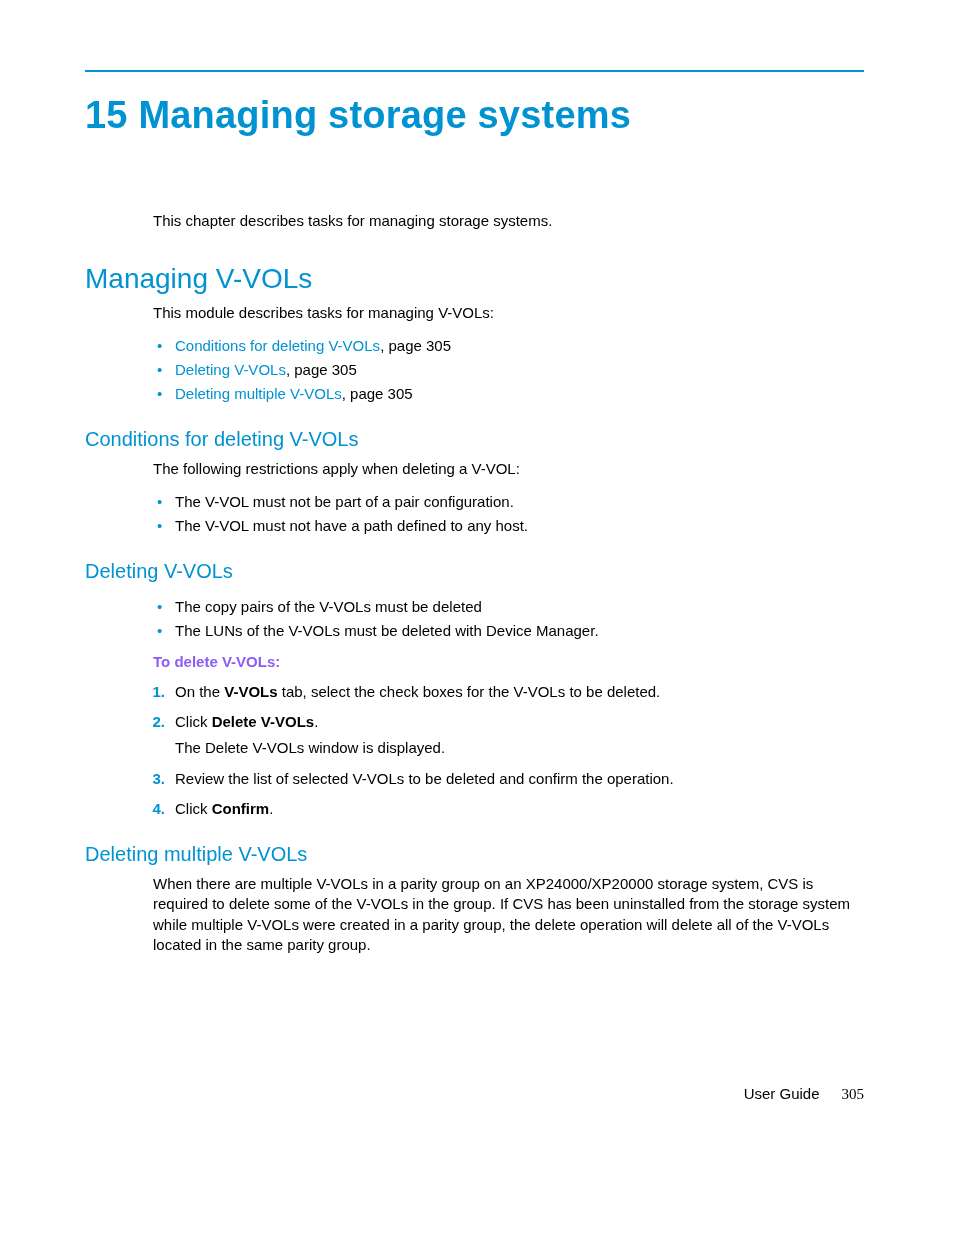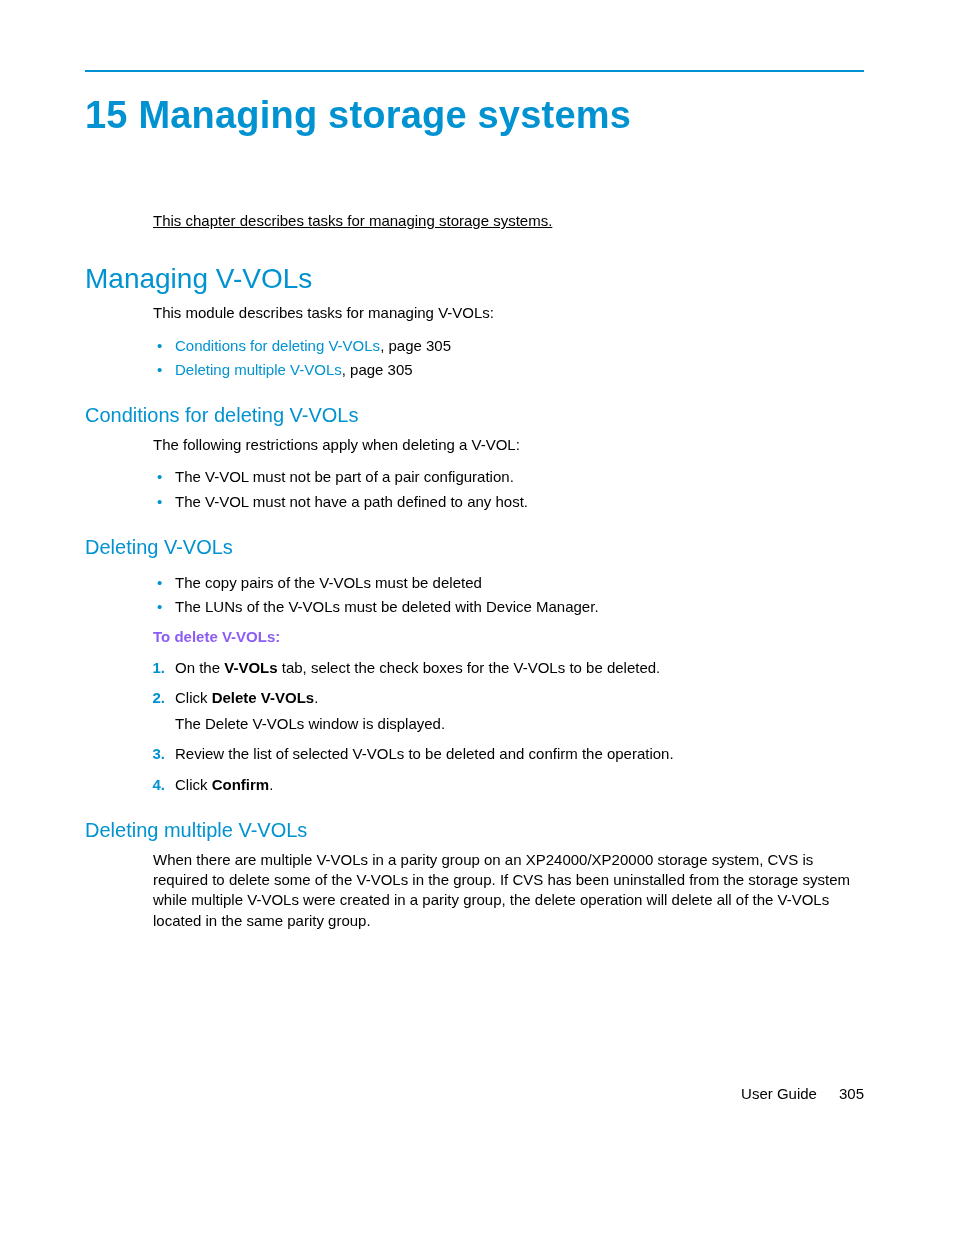--- a/index.html
+++ b/index.html
@@ -27,21 +27,20 @@
   }
   h1.chapter {
     font-size: 38px;
     font-weight: 600;
     color: #0092d1;
     margin: 0 0 70px 0;
     letter-spacing: 0.2px;
   }
   p.intro {
     margin: 0 0 28px 68px;
-    text-decoration: underline;
   }
   h2.section {
     font-size: 28px;
     font-weight: 400;
     color: #0092d1;
     margin: 0 0 6px 0;
   }
   h3.subsection {
     font-size: 20px;
     font-weight: 400;
@@ -109,37 +108,40 @@
   .b { font-weight: 700; }
   .para {
     margin: 0 0 0 68px;
   }
   .footer {
     position: absolute;
     bottom: 58px;
     right: 90px;
     font-size: 15px;
   }
-  .footer .pn { margin-left: 22px; }
+  .footer .pn { margin-left: 22px; font-family: Liberation Serif, serif; }
 </style>
 </head>
 <body>
 
 <div class="page">
   <div class="rule"></div>
 
   <h1 class="chapter">15 Managing storage systems</h1>
 
   <p class="intro">This chapter describes tasks for managing storage systems.</p>
 
   <h2 class="section">Managing V-VOLs</h2>
   <p class="body">This module describes tasks for managing V-VOLs:</p>
   <ul class="bullets">
     <li>
       <a class="xref">Conditions for deleting V-VOLs</a><span>, page 305</span>
+    </li>
+    <li>
+      <a class="xref">Deleting V-VOLs</a><span>, page 305</span>
     </li>
     <li>
       <a class="xref">Deleting multiple V-VOLs</a><span>, page 305</span>
     </li>
   </ul>
 
   <h3 class="subsection">Conditions for deleting V-VOLs</h3>
   <p class="body">The following restrictions apply when deleting a V-VOL:</p>
   <ul class="bullets">
     <li>The V-VOL must not be part of a pair configuration.</li>

